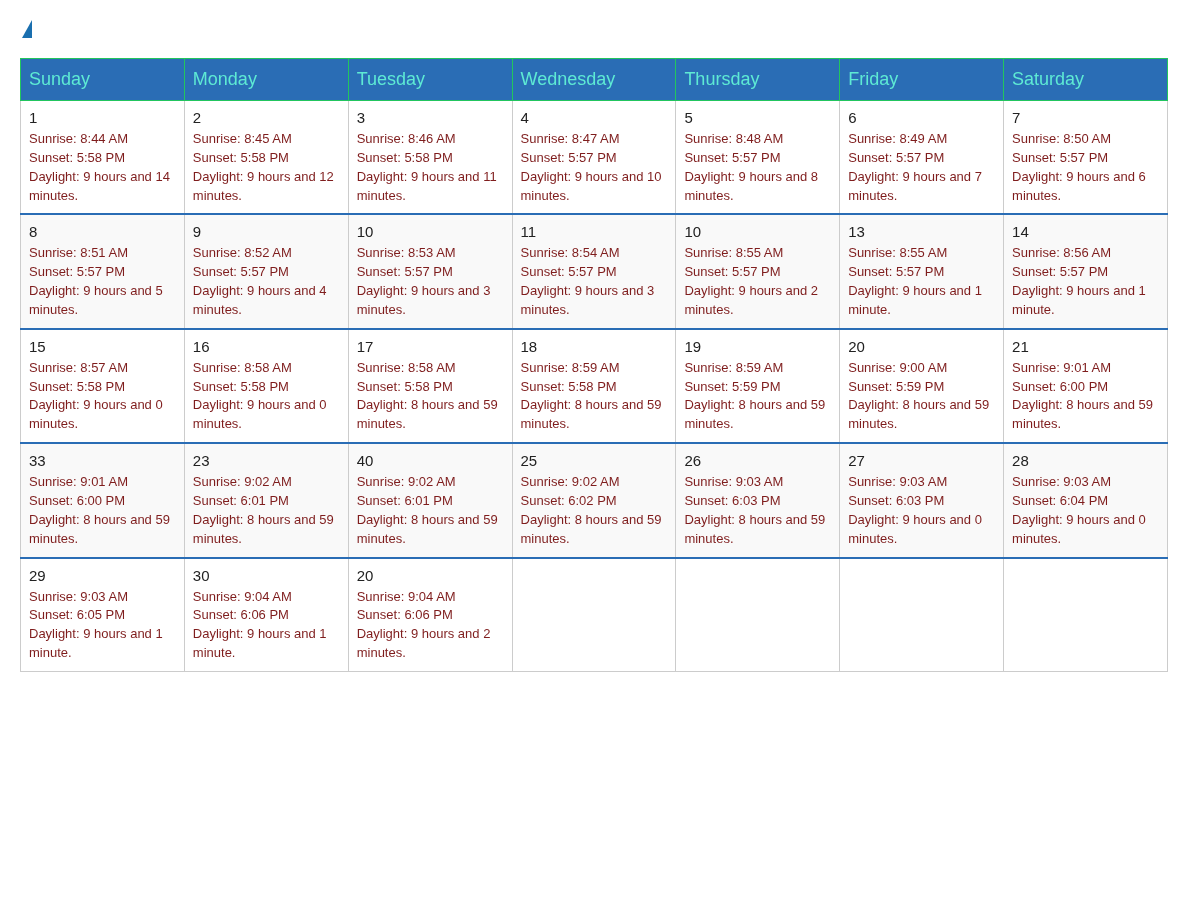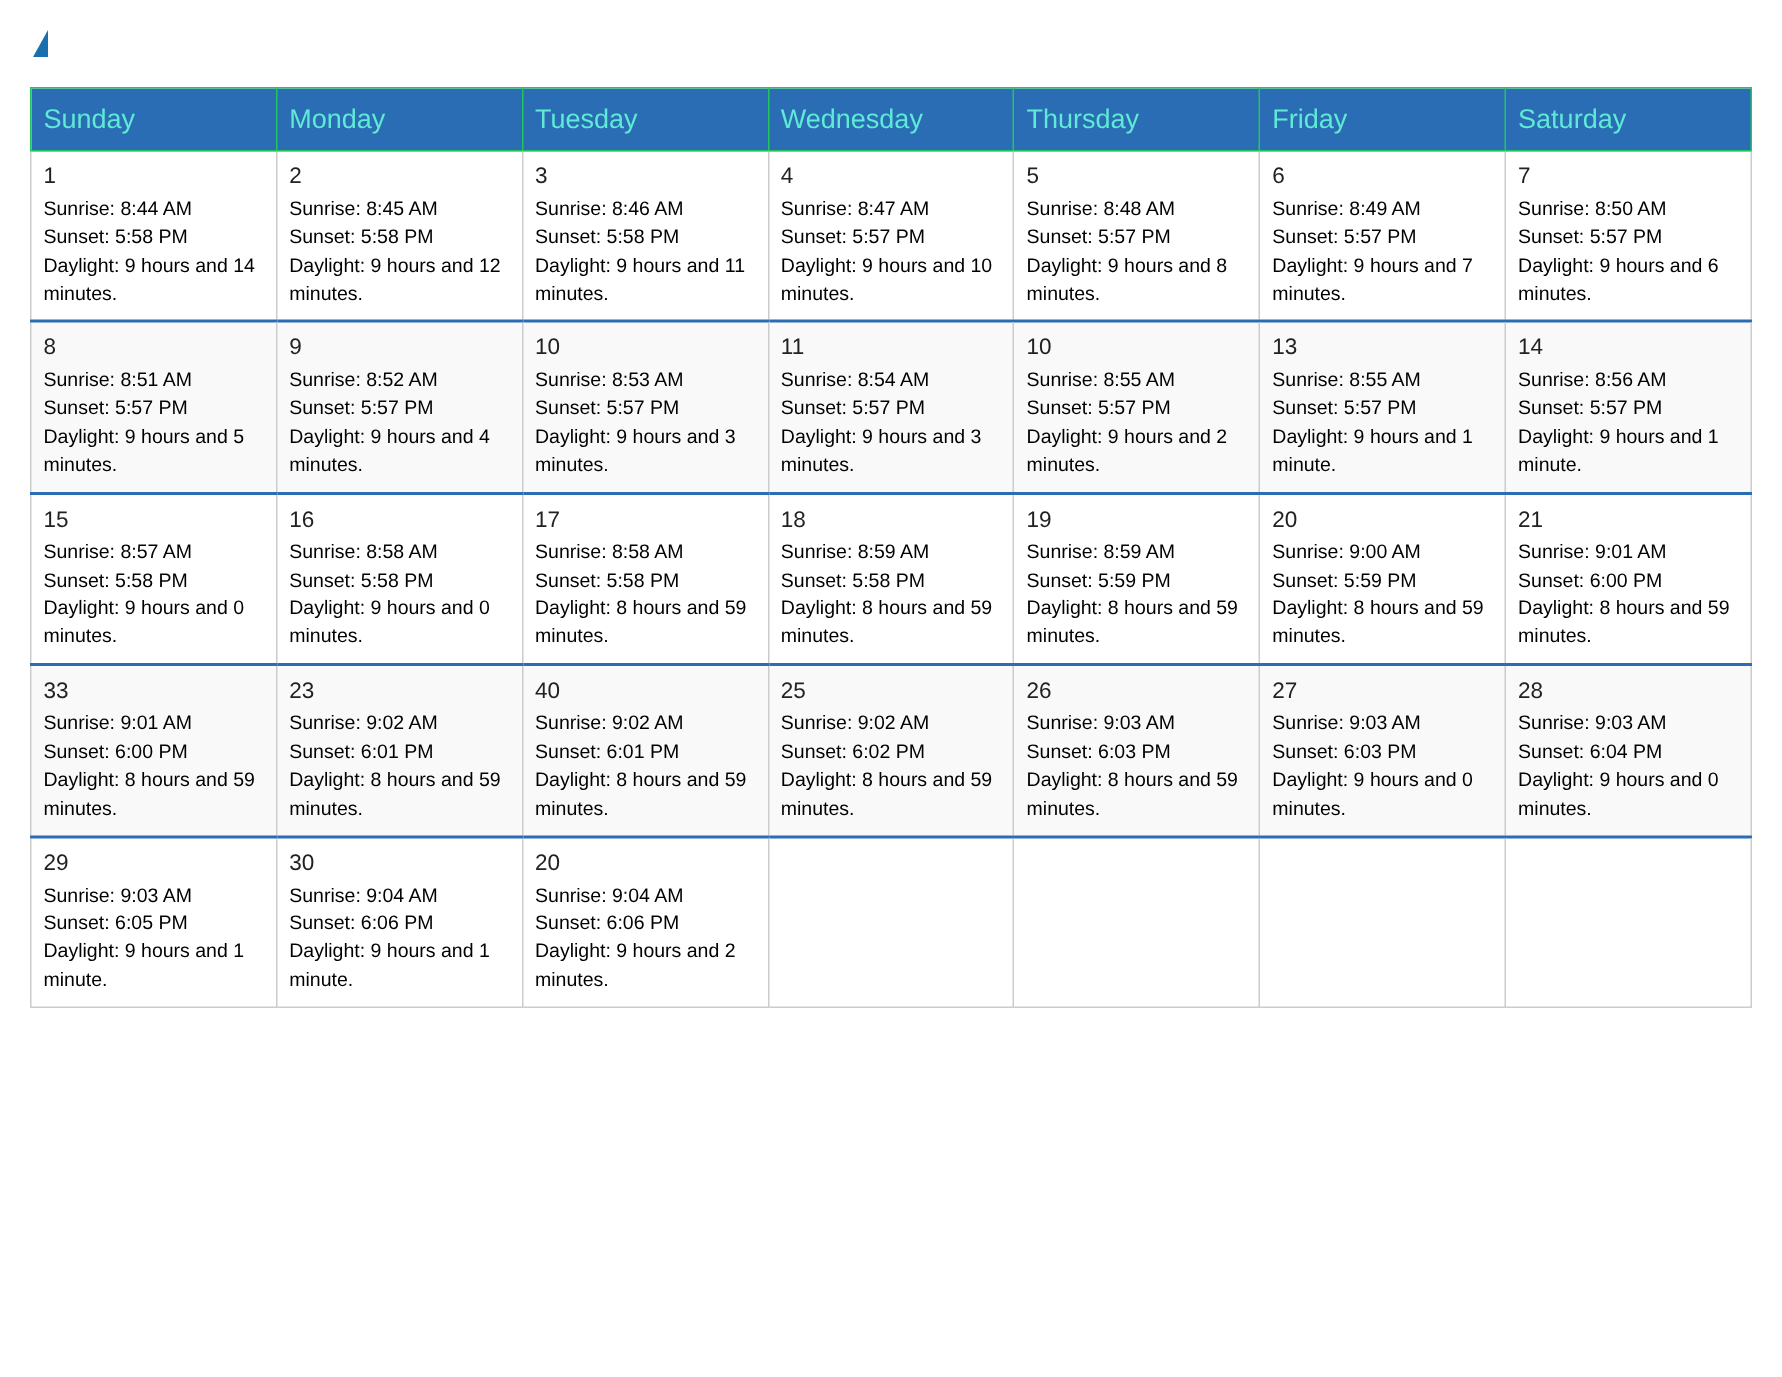--- a/index.html
+++ b/index.html
@@ -89,21 +89,21 @@
     }
     .day-number {
       font-size: 15px;
       font-weight: normal;
       color: #222;
       margin-bottom: 4px;
     }
     .day-info {
       font-size: 13px;
       line-height: 1.45;
-      color: #000000;
+      color: #7f1d1d;
     }
     .empty-cell {
       background: #ffffff !important;
     }
     .row-divider td {
       border-top: 2px solid #2a6db5;
     }
   </style>
 </head>
 <body>

